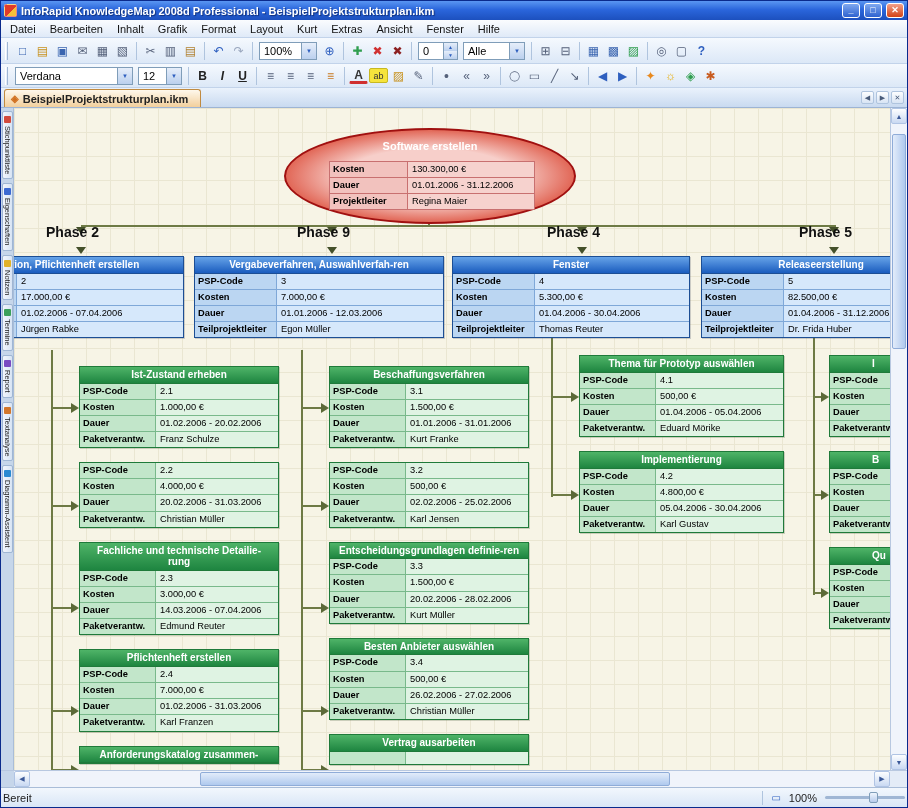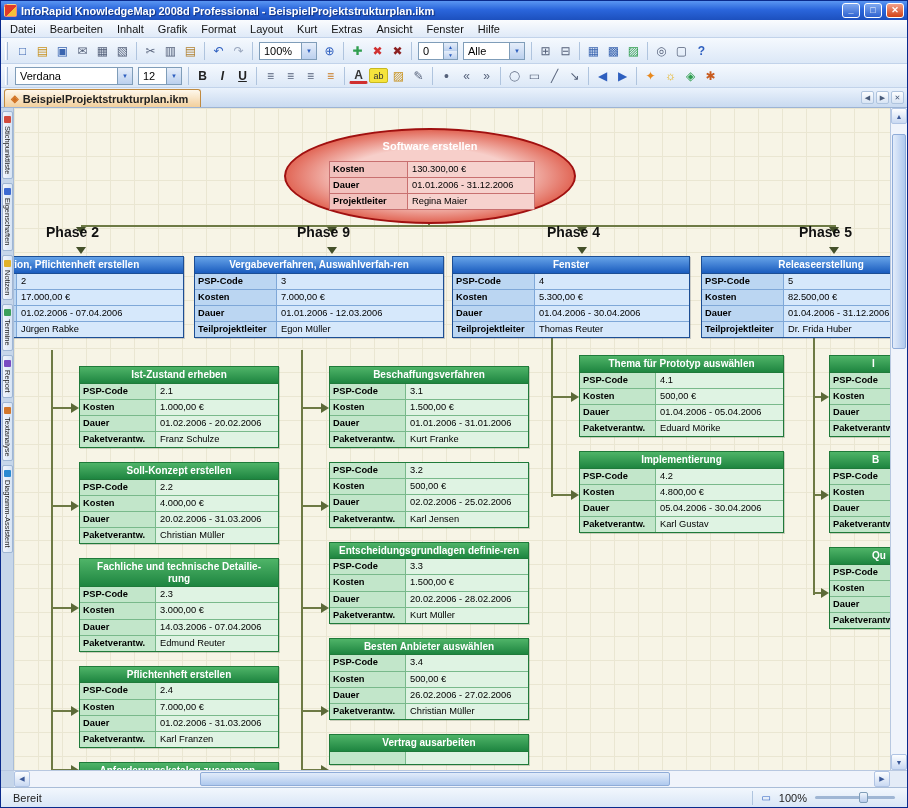--- a/index.html
+++ b/index.html
@@ -45,21 +45,21 @@
 .sbtn{height:16px;flex:0 0 16px;font-size:7px;color:#3B5998;display:flex;align-items:center;justify-content:center;border:1px solid #B0C4E4;border-radius:2px;background:linear-gradient(#FDFEFF,#C9D9F2)}
 .sbtn.h{width:16px;height:100%;flex:0 0 16px}
 .vtrack{flex:1;position:relative}
 .vthumb{position:absolute;left:1px;right:1px;top:10px;height:215px;background:linear-gradient(90deg,#E2ECFA,#AFC9EE);border:1px solid #8FACD8;border-radius:2px}
 .hscroll-row{height:17px;flex:0 0 17px;display:flex;background:#F0F4FB;border-top:1px solid #B8C8E0}
 .h-spacer{width:13px;flex:0 0 13px;background:#C6D6EA}
 .htrack{flex:1;position:relative}
 .hthumb{position:absolute;top:1px;bottom:1px;left:170px;width:470px;background:linear-gradient(#E2ECFA,#AFC9EE);border:1px solid #8FACD8;border-radius:2px}
 .corner{width:17px;flex:0 0 17px;background:#E4ECF7}
 
-.statusbar{height:20px;flex:0 0 20px;display:flex;align-items:center;background:linear-gradient(#F2F7FD,#D9E6F6);border-top:1px solid #A9BDD8;font-size:11px;color:#222;padding:0 12px;gap:8px}
+.statusbar{height:20px;flex:0 0 20px;display:flex;align-items:center;background:linear-gradient(#F2F7FD,#D9E6F6);border-top:1px solid #A9BDD8;font-size:11px;color:#222;padding:0 2px;gap:8px}
 .status-text{flex:1}
 .sb-sep{width:1px;height:14px;background:#AFC4DE}
 .sb-ico{font-size:10px;color:#2E5FBF}
 .slider{width:80px;height:3px;background:#9FB6D4;border-radius:2px;position:relative}
 .sthumb{position:absolute;left:44px;top:-4px;width:9px;height:11px;background:linear-gradient(#EFF5FD,#B8CCEC);border:1px solid #7F9DB9;border-radius:2px}
 .trow{display:flex;border-bottom:1px solid var(--bc)}
 .trow:last-child{border-bottom:none}
 .lbl{width:82px;flex:0 0 82px;min-height:12px;padding:2px 3px;font-weight:bold;border-right:1px solid var(--bc);white-space:nowrap;overflow:hidden}
 .val{flex:1;min-height:12px;padding:2px 4px;white-space:nowrap;overflow:hidden}
 .pbox{--bc:#7FA8D8;position:absolute;top:148px;border:1px solid #1C4E94;background:#D6E8FB;box-shadow:1px 1px 0 rgba(70,80,100,.25);font-size:9.3px;line-height:1.2;z-index:3}
@@ -460,21 +460,20 @@
                 <span class="lbl">Dauer</span>
                 <span class="val">01.02.2006 - 20.02.2006</span>
               </div>
               <div class="trow">
                 <span class="lbl">Paketverantw.</span>
                 <span class="val">Franz Schulze</span>
               </div>
             </div>
 
             <div class="wbox">
-              <div class="wbox-title">Soll-Konzept erstellen</div>
               <div class="trow">
                 <span class="lbl">PSP-Code</span>
                 <span class="val">2.2</span>
               </div>
               <div class="trow">
                 <span class="lbl">Kosten</span>
                 <span class="val">4.000,00 €</span>
               </div>
               <div class="trow">
                 <span class="lbl">Dauer</span>

